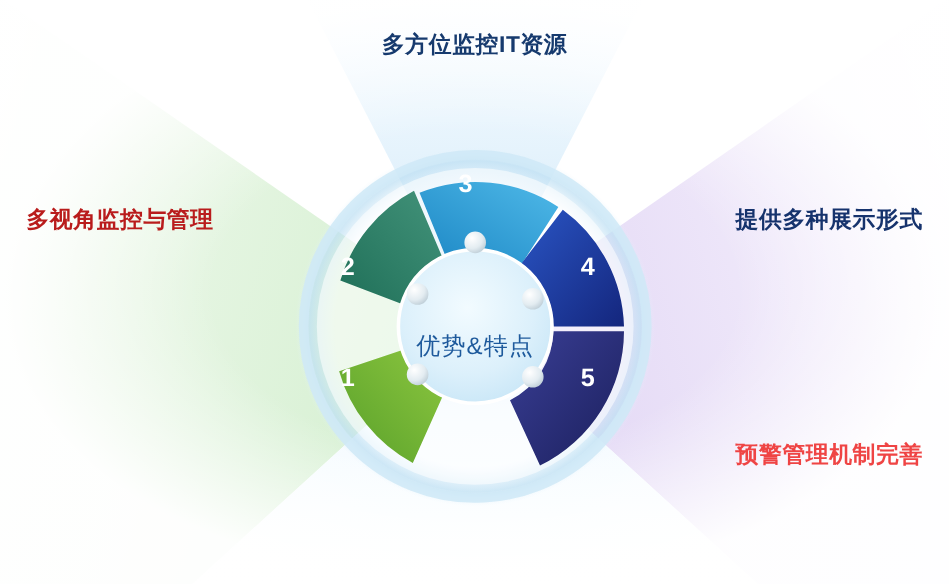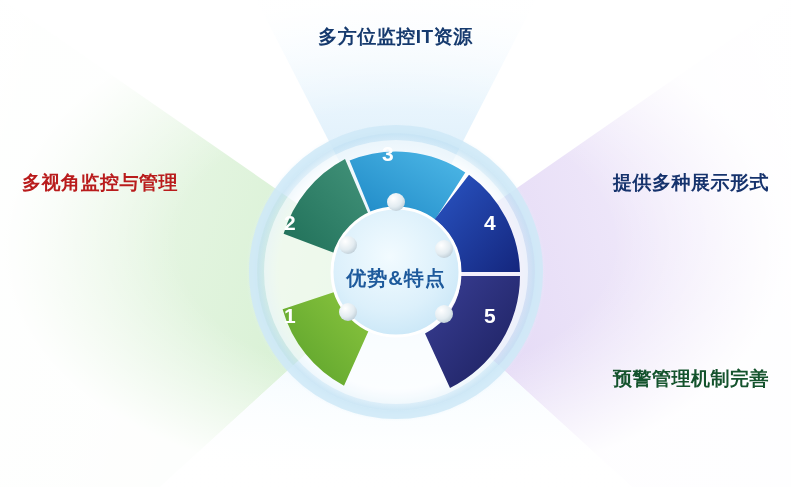--- a/index.html
+++ b/index.html
@@ -66,34 +66,34 @@
     color: #1b6b4b;
   }
   .label-right-top {
     right: 22px;
     top: 170px;
     color: #16336d;
   }
   .label-right-bottom {
     right: 22px;
     top: 366px;
-    color: #14532d;
+    color: #ef4444;
   }
 
   .center-text {
     position: absolute;
     left: 0;
-    top: 6px;
+    top: 16px;
     width: 320px;
     height: 320px;
     display: flex;
     align-items: center;
     justify-content: center;
     font-size: 20px;
-    font-weight: bold;
+    font-weight: normal;
     color: #1e5a9c;
     letter-spacing: 1px;
     pointer-events: none;
   }
 
   .seg-num {
     position: absolute;
     font-size: 21px;
     font-weight: bold;
     color: #ffffff;

